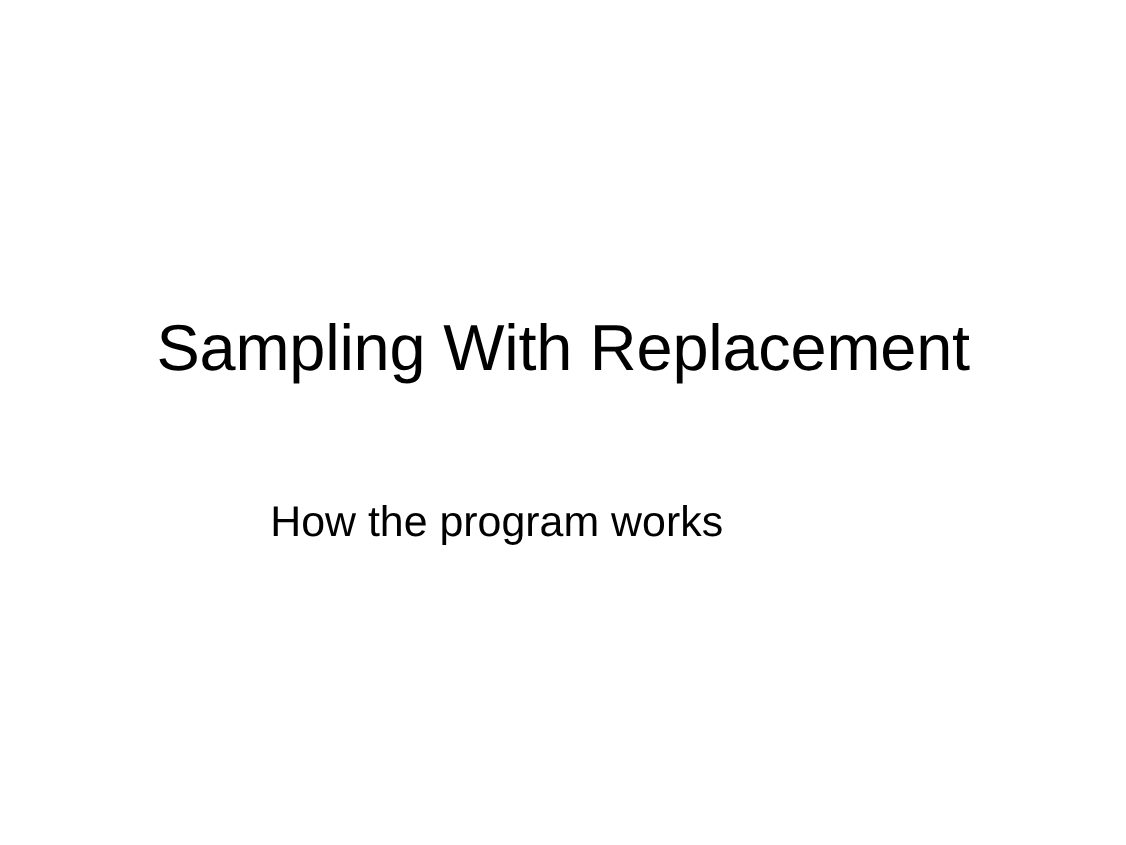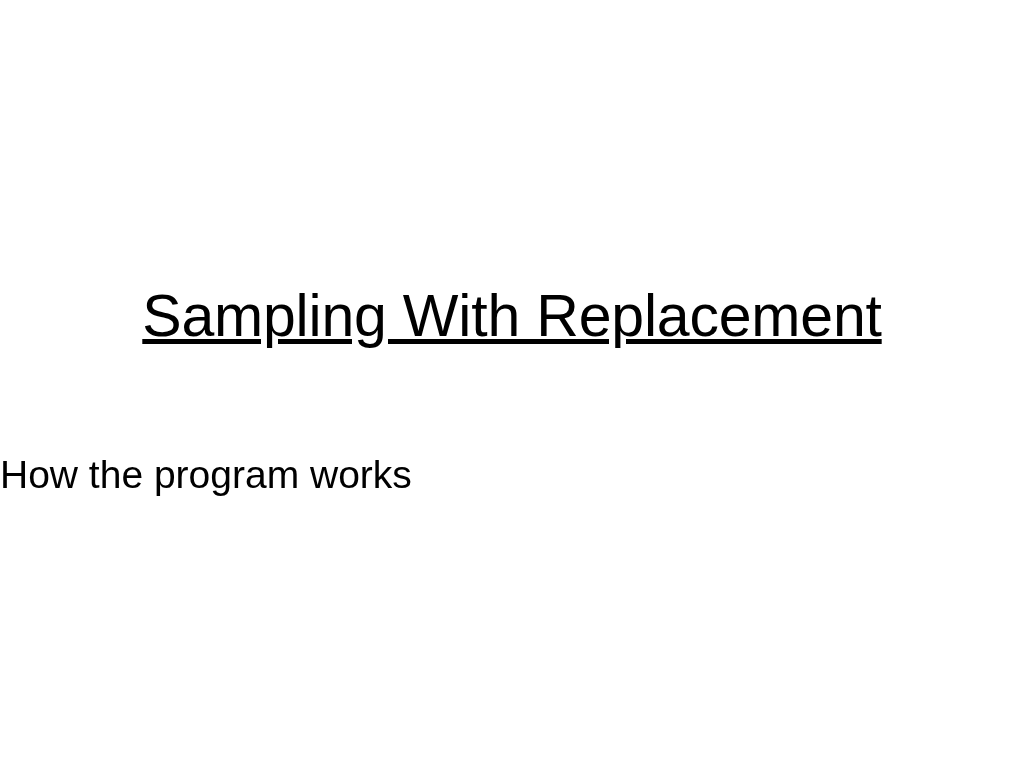--- a/index.html
+++ b/index.html
@@ -37,29 +37,29 @@
     display: inline-block;
     margin: 0;
     padding: 0;
     font-family: "Liberation Sans", sans-serif;
     font-size: 59px;
     font-weight: normal;
     line-height: 66px;
     letter-spacing: -0.2px;
     color: #000000;
     white-space: nowrap;
-    text-decoration: underline;
   }
 
   
   .subtitle-block {
     position: absolute;
     left: 0;
     top: 447px;
     width: 903px;
+    text-align: center;
   }
 
   .slide-subtitle {
     margin: 0;
     padding: 0;
     font-family: "Liberation Sans", sans-serif;
     font-size: 39px;
     font-weight: normal;
     line-height: 55px;
     color: #000000;

